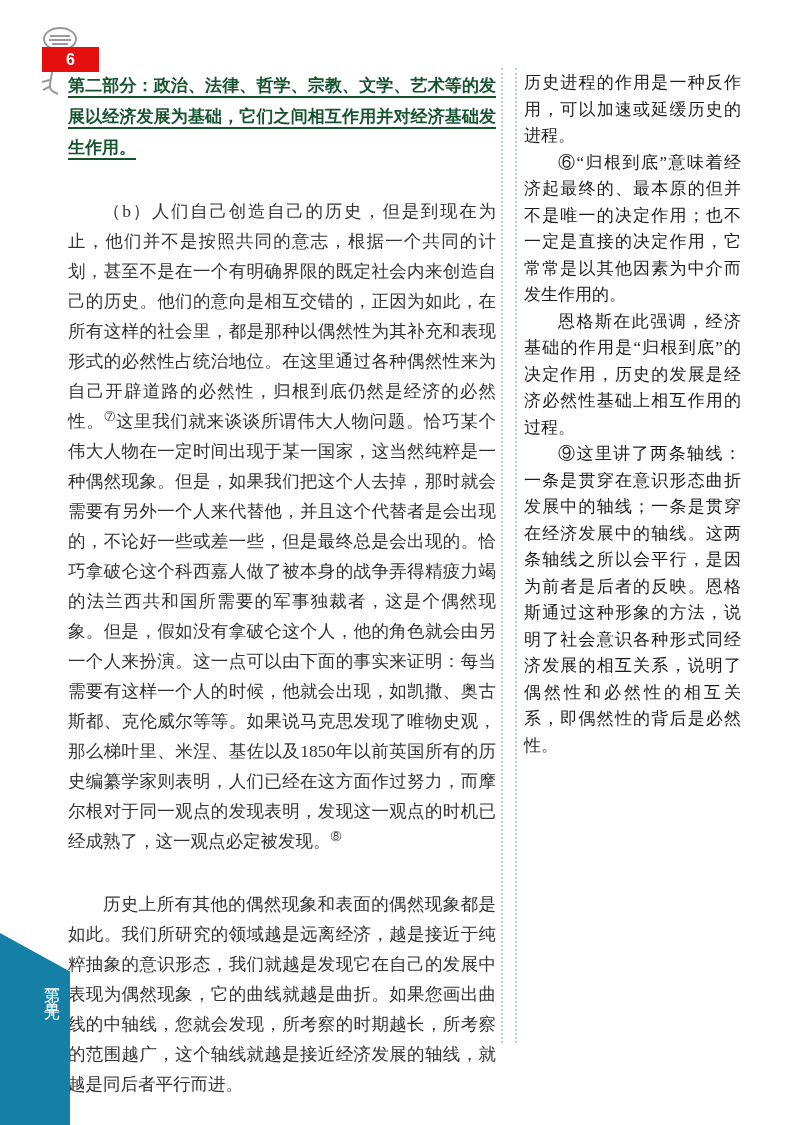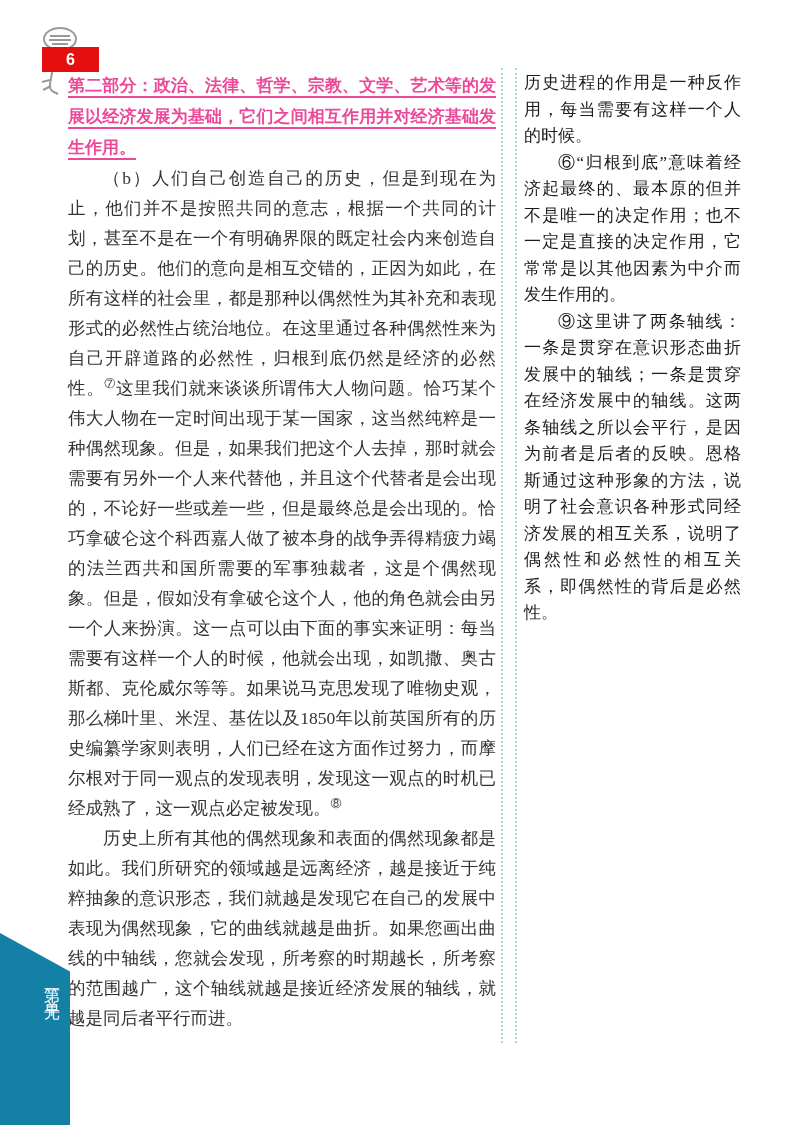--- a/index.html
+++ b/index.html
@@ -19,27 +19,27 @@
     color:#ffffff;font-size:16px;font-weight:bold;
     font-family:"Liberation Sans","DejaVu Sans",sans-serif;
   }
   
   .left-col{
     position:absolute;left:68px;top:70px;width:428px;
     font-size:17.5px;line-height:30px;color:#333333;
     text-align:justify;text-justify:inter-ideograph;
   }
   .left-col p{margin:0;}
-  .left-col .indent{text-indent:2em;}
+  .left-col .indent{text-indent:2em;margin-top:33px;}
   .left-col sup{
     font-size:11px;line-height:0;vertical-align:super;color:#333;
   }
   .part-heading{
     font-family:"Liberation Sans","DejaVu Sans",sans-serif;
-    font-weight:bold;color:#ec4899;font-size:17px;line-height:31px;
+    font-weight:bold;color:#14532d;font-size:17px;line-height:31px;
     text-decoration:underline;text-underline-offset:5px;
     text-decoration-thickness:1.5px;
   }
   .divider{
     position:absolute;left:501px;top:68px;height:975px;width:12px;
     border-left:2px dotted #a9d6da;border-right:2px dotted #a9d6da;
   }
   .right-col{
     position:absolute;left:524px;top:70px;width:217px;
     font-size:17px;line-height:26.5px;color:#1c1c1c;
@@ -83,22 +83,23 @@
   <div class="left-col">
     <p class="part-heading">第二部分：政治、法律、哲学、宗教、文学、艺术等的发展以经济发展为基础，它们之间相互作用并对经济基础发生作用。</p>
     <p class="indent"><span>（b）人们自己创造自己的历史，但是到现在为止，他们并不是按照共同的意志，根据一个共同的计划，甚至不是在一个有明确界限的既定社会内来创造自己的历史。他们的意向是相互交错的，正因为如此，在所有这样的社会里，都是那种以偶然性为其补充和表现形式的必然性占统治地位。在这里通过各种偶然性来为自己开辟道路的必然性，归根到底仍然是经济的必然性。</span><sup>⑦</sup><span>这里我们就来谈谈所谓伟大人物问题。恰巧某个伟大人物在一定时间出现于某一国家，这当然纯粹是一种偶然现象。但是，如果我们把这个人去掉，那时就会需要有另外一个人来代替他，并且这个代替者是会出现的，不论好一些或差一些，但是最终总是会出现的。恰巧拿破仑这个科西嘉人做了被本身的战争弄得精疲力竭的法兰西共和国所需要的军事独裁者，这是个偶然现象。但是，假如没有拿破仑这个人，他的角色就会由另一个人来扮演。这一点可以由下面的事实来证明：每当需要有这样一个人的时候，他就会出现，如凯撒、奥古斯都、克伦威尔等等。如果说马克思发现了唯物史观，那么梯叶里、米涅、基佐以及1850年以前英国所有的历史编纂学家则表明，人们已经在这方面作过努力，而摩尔根对于同一观点的发现表明，发现这一观点的时机已经成熟了，这一观点必定被发现。</span><sup>⑧</sup></p>
     <p class="indent"><span>历史上所有其他的偶然现象和表面的偶然现象都是如此。我们所研究的领域越是远离经济，越是接近于纯粹抽象的意识形态，我们就越是发现它在自己的发展中表现为偶然现象，它的曲线就越是曲折。如果您画出曲线的中轴线，您就会发现，所考察的时期越长，所考察的范围越广，这个轴线就越是接近经济发展的轴线，就越是同后者平行而进。</span></p>
 
   </div>
 
   <div class="divider"></div>
 
   <div class="right-col">
-    <p>历史进程的作用是一种反作用，每当需要有这样一个人的时候。</p>
+    <p>历史进程的作用是一种反作用，可以加速或延缓历史的进程。</p>
     <p class="indent">⑥“归根到底”意味着经济起最终的、最本原的但并不是唯一的决定作用；也不一定是直接的决定作用，它常常是以其他因素为中介而发生作用的。</p>
+    <p class="indent">恩格斯在此强调，经济基础的作用是“归根到底”的决定作用，历史的发展是经济必然性基础上相互作用的过程。</p>
     <p class="indent">⑨这里讲了两条轴线：一条是贯穿在意识形态曲折发展中的轴线；一条是贯穿在经济发展中的轴线。这两条轴线之所以会平行，是因为前者是后者的反映。恩格斯通过这种形象的方法，说明了社会意识各种形式同经济发展的相互关系，说明了偶然性和必然性的相互关系，即偶然性的背后是必然性。</p>
   </div>
 
   <div class="unit-tab">
     <span class="unit-tab-label">第一单元</span>
   </div>
 
 </div>
 
 </body></html>

